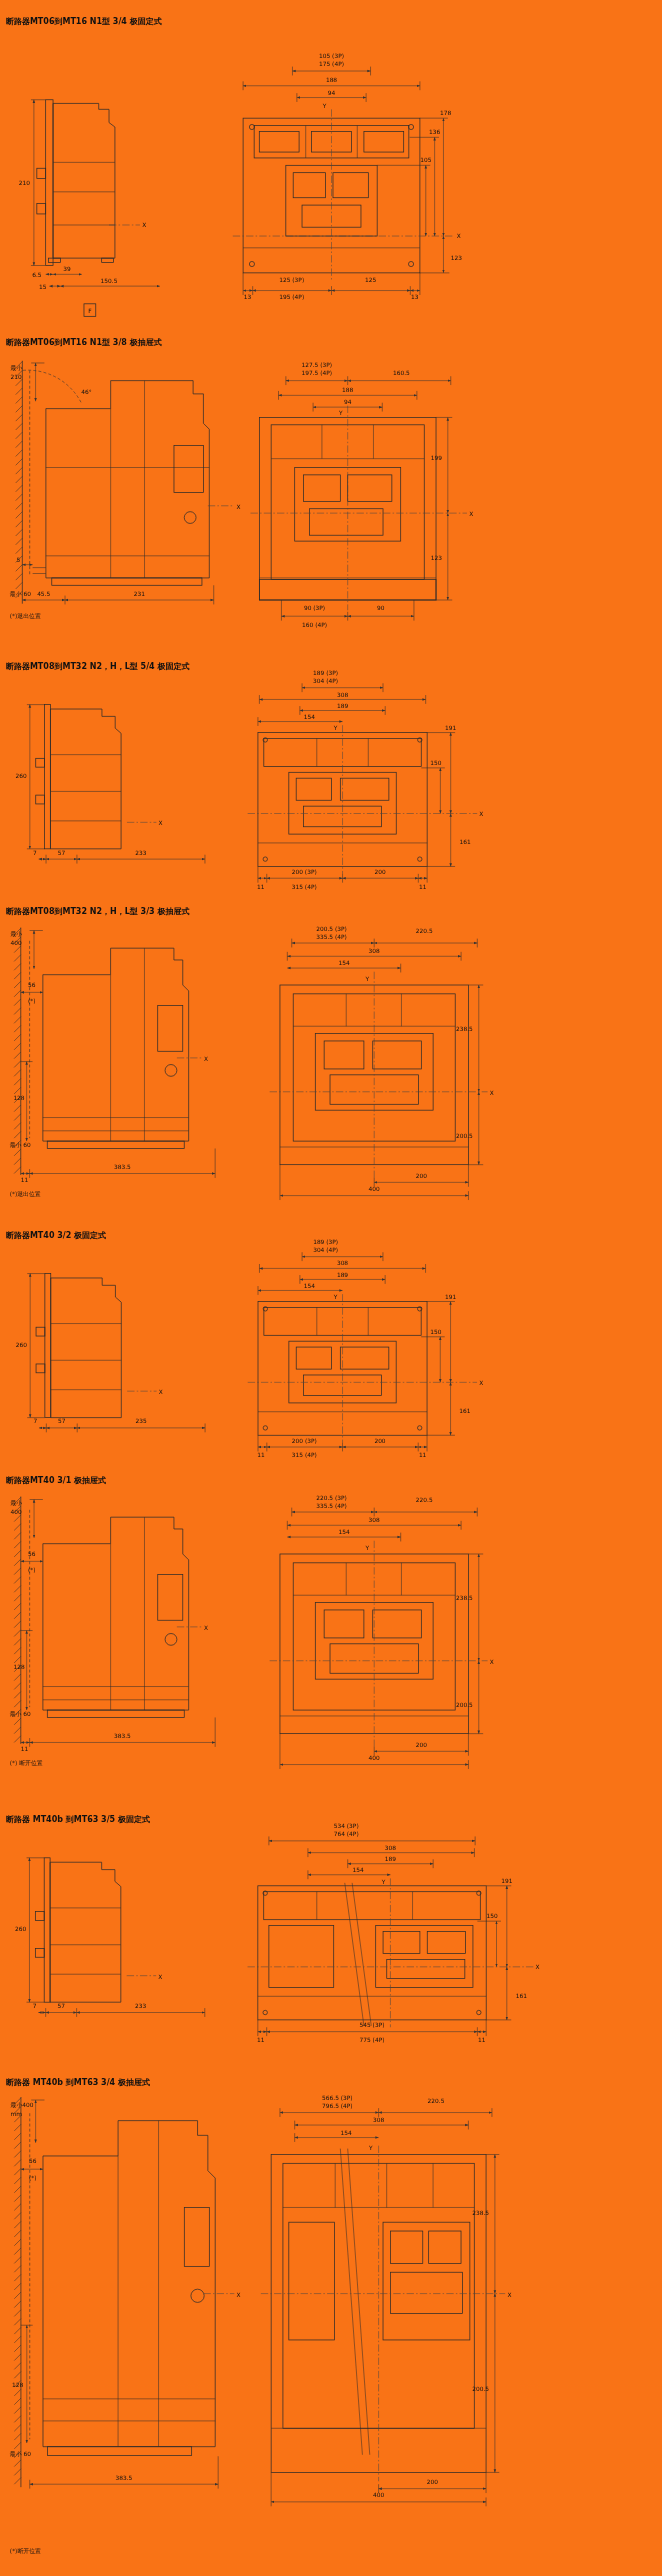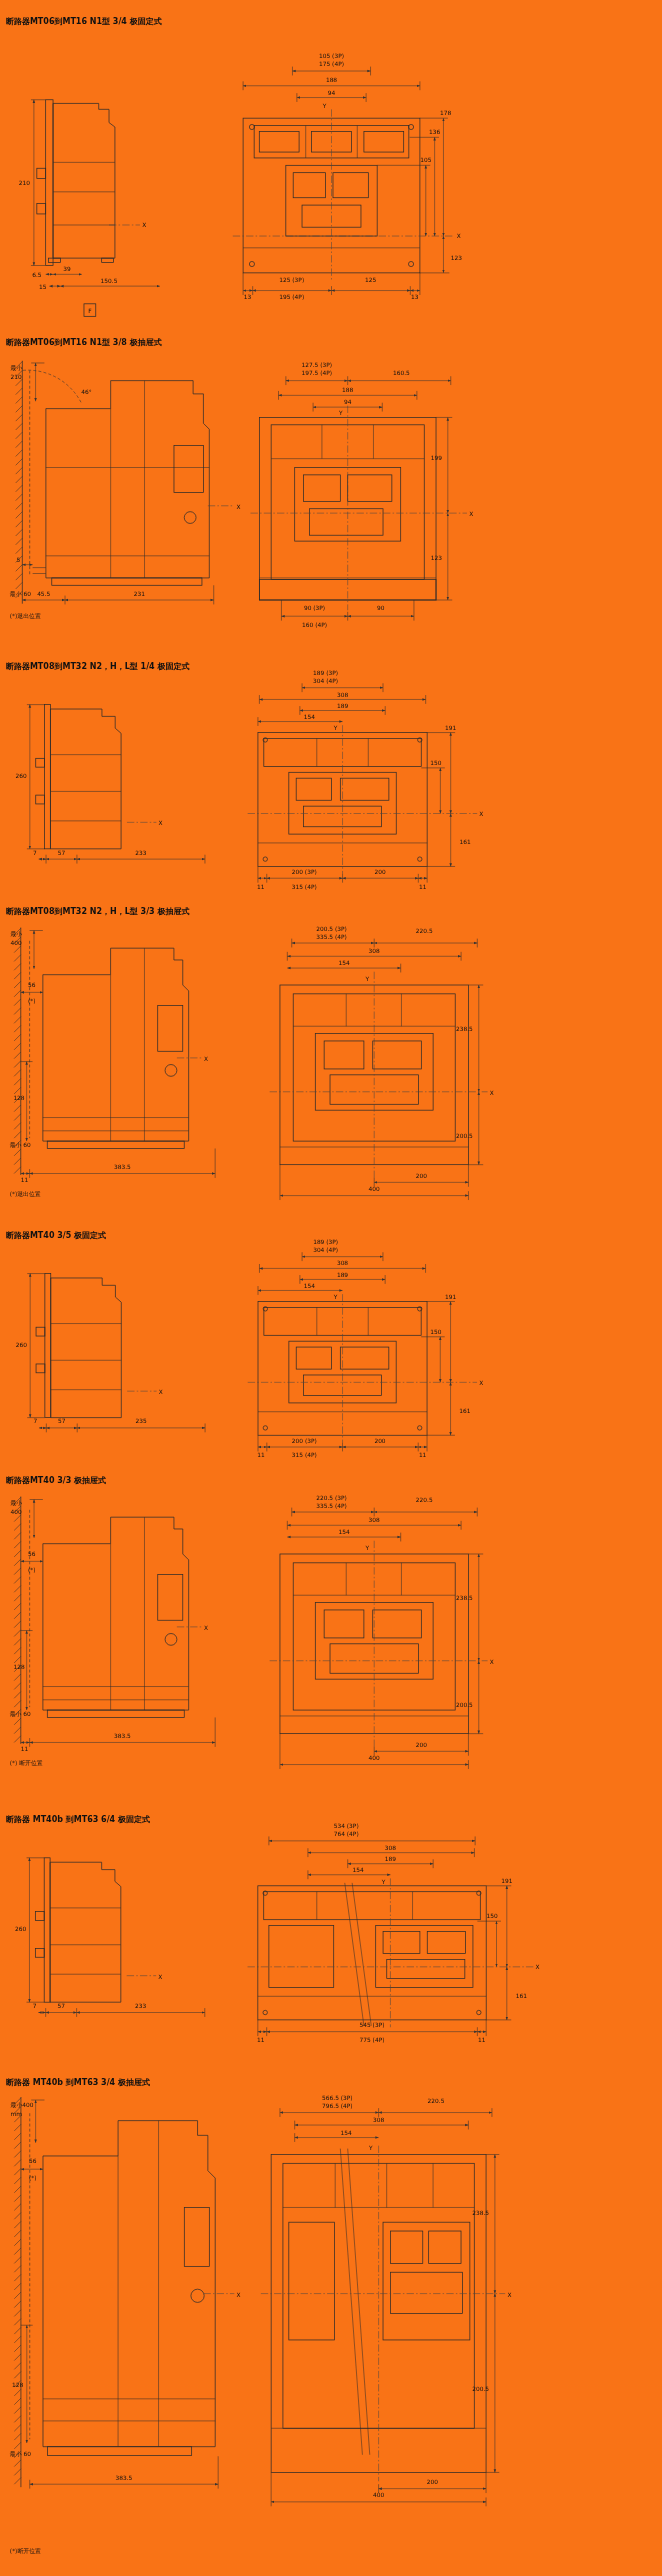--- a/index.html
+++ b/index.html
@@ -217,21 +217,21 @@
         <text x="427" y="374" class="dt" text-anchor="middle">90 (3P)</text>
         <text x="427" y="396" class="dt" text-anchor="middle">160 (4P)</text>
         <line x1="472" y1="382" x2="562" y2="382" class="dim" marker-start="url(#ar)" marker-end="url(#ar)"></line>
         <text x="517" y="374" class="dt" text-anchor="middle">90</text>
         <line x1="382" y1="360" x2="382" y2="388" class="ln2"></line>
         <line x1="472" y1="376" x2="472" y2="388" class="ln2"></line>
         <line x1="562" y1="360" x2="562" y2="388" class="ln2"></line>
       </svg>
   </section>
   <section class="sec" style="top:659px;height:245px">
-    <div class="sec-title">断路器MT08到MT32 N2，H，L型 1/4 极固定式</div>
+    <div class="sec-title">断路器MT08到MT32 N2，H，L型 5/4 极固定式</div>
     <svg class="art" width="663" height="245" viewBox="0 0 900 333">
         <rect x="60" y="62" width="8" height="196" class="ln"></rect>
         <path d="M68,68 L138,68 138,78 156,78 156,94 164,101 164,258 68,258 Z" class="ln"></path>
         <line x1="68" y1="130" x2="164" y2="130" class="ln2"></line>
         <line x1="68" y1="180" x2="164" y2="180" class="ln2"></line>
         <line x1="68" y1="220" x2="164" y2="220" class="ln2"></line>
         <rect x="48" y="135" width="12" height="12" class="ln"></rect>
         <rect x="48" y="185" width="12" height="12" class="ln"></rect>
         <line x1="60" y1="62" x2="36" y2="62" class="ln2"></line>
         <line x1="60" y1="258" x2="36" y2="258" class="ln2"></line>
@@ -406,21 +406,21 @@
         <text x="572" y="372" class="dt" text-anchor="middle">200</text>
         <line x1="508" y1="372" x2="508" y2="384" class="ln2"></line>
         <line x1="636" y1="354" x2="636" y2="384" class="ln2"></line>
         <line x1="380" y1="396" x2="636" y2="396" class="dim" marker-start="url(#ar)" marker-end="url(#ar)"></line>
         <text x="508" y="390" class="dt" text-anchor="middle">400</text>
         <line x1="380" y1="354" x2="380" y2="402" class="ln2"></line>
         <line x1="636" y1="390" x2="636" y2="402" class="ln2"></line>
       </svg>
   </section>
   <section class="sec" style="top:1228px;height:244px">
-    <div class="sec-title">断路器MT40 3/5 极固定式</div>
+    <div class="sec-title">断路器MT40 3/2 极固定式</div>
     <svg class="art" width="663" height="244" viewBox="0 0 900 332">
         <rect x="60" y="62" width="8" height="196" class="ln"></rect>
         <path d="M68,68 L138,68 138,78 156,78 156,94 164,101 164,258 68,258 Z" class="ln"></path>
         <line x1="68" y1="130" x2="164" y2="130" class="ln2"></line>
         <line x1="68" y1="180" x2="164" y2="180" class="ln2"></line>
         <line x1="68" y1="220" x2="164" y2="220" class="ln2"></line>
         <rect x="48" y="135" width="12" height="12" class="ln"></rect>
         <rect x="48" y="185" width="12" height="12" class="ln"></rect>
         <line x1="60" y1="62" x2="36" y2="62" class="ln2"></line>
         <line x1="60" y1="258" x2="36" y2="258" class="ln2"></line>
@@ -489,21 +489,21 @@
         <line x1="568" y1="298" x2="580" y2="298" class="dim" marker-start="url(#ar)" marker-end="url(#ar)"></line>
         <text x="574" y="312" class="dt" text-anchor="middle">11</text>
         <line x1="350" y1="282" x2="350" y2="304" class="ln2"></line>
         <line x1="362" y1="292" x2="362" y2="304" class="ln2"></line>
         <line x1="465" y1="292" x2="465" y2="304" class="ln2"></line>
         <line x1="568" y1="292" x2="568" y2="304" class="ln2"></line>
         <line x1="580" y1="282" x2="580" y2="304" class="ln2"></line>
       </svg>
   </section>
   <section class="sec" style="top:1473px;height:335px">
-    <div class="sec-title">断路器MT40 3/3 极抽屉式</div>
+    <div class="sec-title">断路器MT40 3/1 极抽屉式</div>
     <svg class="art" width="663" height="335" viewBox="0 0 900 455">
         <line x1="28" y1="32" x2="28" y2="368" class="ln"></line>
         <line x1="19" y1="42" x2="28" y2="33" class="ln2"></line>
         <line x1="19" y1="54" x2="28" y2="45" class="ln2"></line>
         <line x1="19" y1="66" x2="28" y2="57" class="ln2"></line>
         <line x1="19" y1="78" x2="28" y2="69" class="ln2"></line>
         <line x1="19" y1="90" x2="28" y2="81" class="ln2"></line>
         <line x1="19" y1="102" x2="28" y2="93" class="ln2"></line>
         <line x1="19" y1="114" x2="28" y2="105" class="ln2"></line>
         <line x1="19" y1="126" x2="28" y2="117" class="ln2"></line>
@@ -595,21 +595,21 @@
         <text x="572" y="372" class="dt" text-anchor="middle">200</text>
         <line x1="508" y1="372" x2="508" y2="384" class="ln2"></line>
         <line x1="636" y1="354" x2="636" y2="384" class="ln2"></line>
         <line x1="380" y1="396" x2="636" y2="396" class="dim" marker-start="url(#ar)" marker-end="url(#ar)"></line>
         <text x="508" y="390" class="dt" text-anchor="middle">400</text>
         <line x1="380" y1="354" x2="380" y2="402" class="ln2"></line>
         <line x1="636" y1="390" x2="636" y2="402" class="ln2"></line>
       </svg>
   </section>
   <section class="sec" style="top:1812px;height:264px">
-    <div class="sec-title">断路器 MT40b 到MT63 6/4 极固定式</div>
+    <div class="sec-title">断路器 MT40b 到MT63 3/5 极固定式</div>
     <svg class="art" width="663" height="264" viewBox="0 0 900 358">
         <rect x="60" y="62" width="8" height="196" class="ln"></rect>
         <path d="M68,68 L138,68 138,78 156,78 156,94 164,101 164,258 68,258 Z" class="ln"></path>
         <line x1="68" y1="130" x2="164" y2="130" class="ln2"></line>
         <line x1="68" y1="180" x2="164" y2="180" class="ln2"></line>
         <line x1="68" y1="220" x2="164" y2="220" class="ln2"></line>
         <rect x="48" y="135" width="12" height="12" class="ln"></rect>
         <rect x="48" y="185" width="12" height="12" class="ln"></rect>
         <line x1="60" y1="62" x2="36" y2="62" class="ln2"></line>
         <line x1="60" y1="258" x2="36" y2="258" class="ln2"></line>

